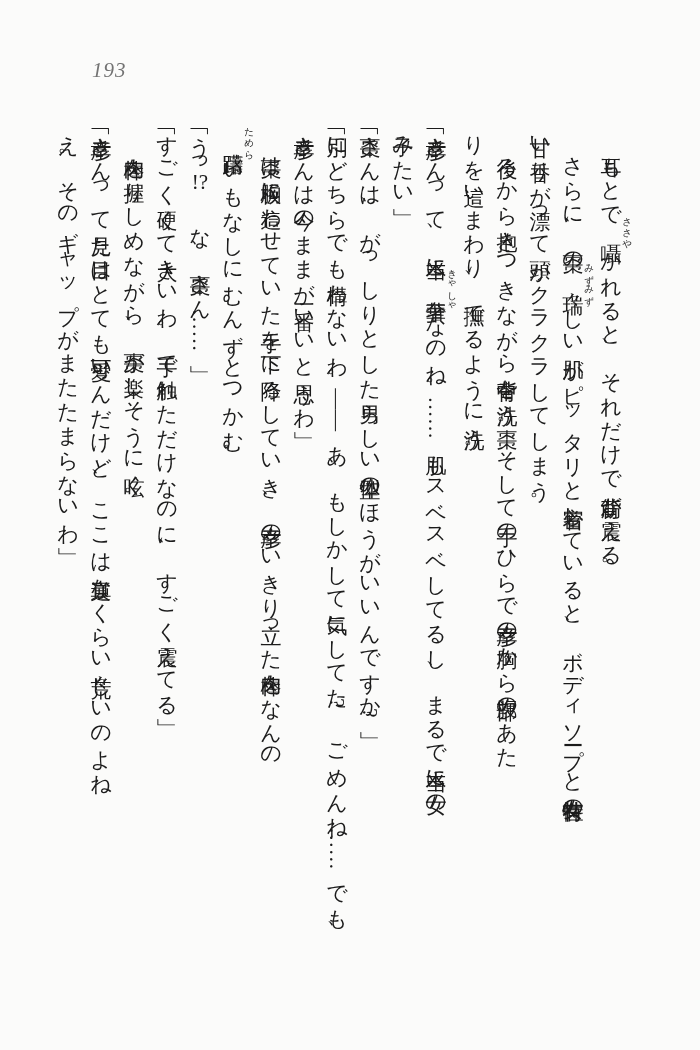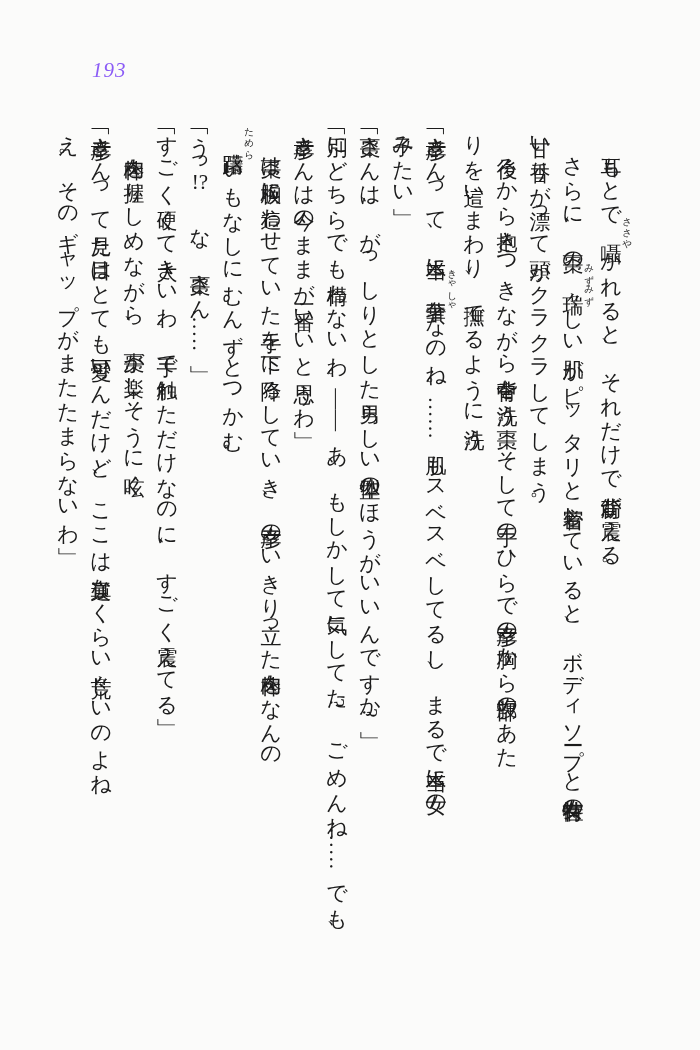--- a/index.html
+++ b/index.html
@@ -19,21 +19,21 @@
     background: #fbfbfa;
     color: #1b1b1b;
   }
   .folio {
     position: absolute;
     top: 58px;
     left: 92px;
     font-size: 21px;
     font-style: italic;
     letter-spacing: 1px;
-    color: #8b5cf6;
+    color: #737373;
   }
   .text-block {
     position: absolute;
     top: 121px;
     right: 68px;
     height: 900px;
     writing-mode: vertical-rl;
     -webkit-writing-mode: vertical-rl;
     text-orientation: mixed;
     font-size: 21px;

